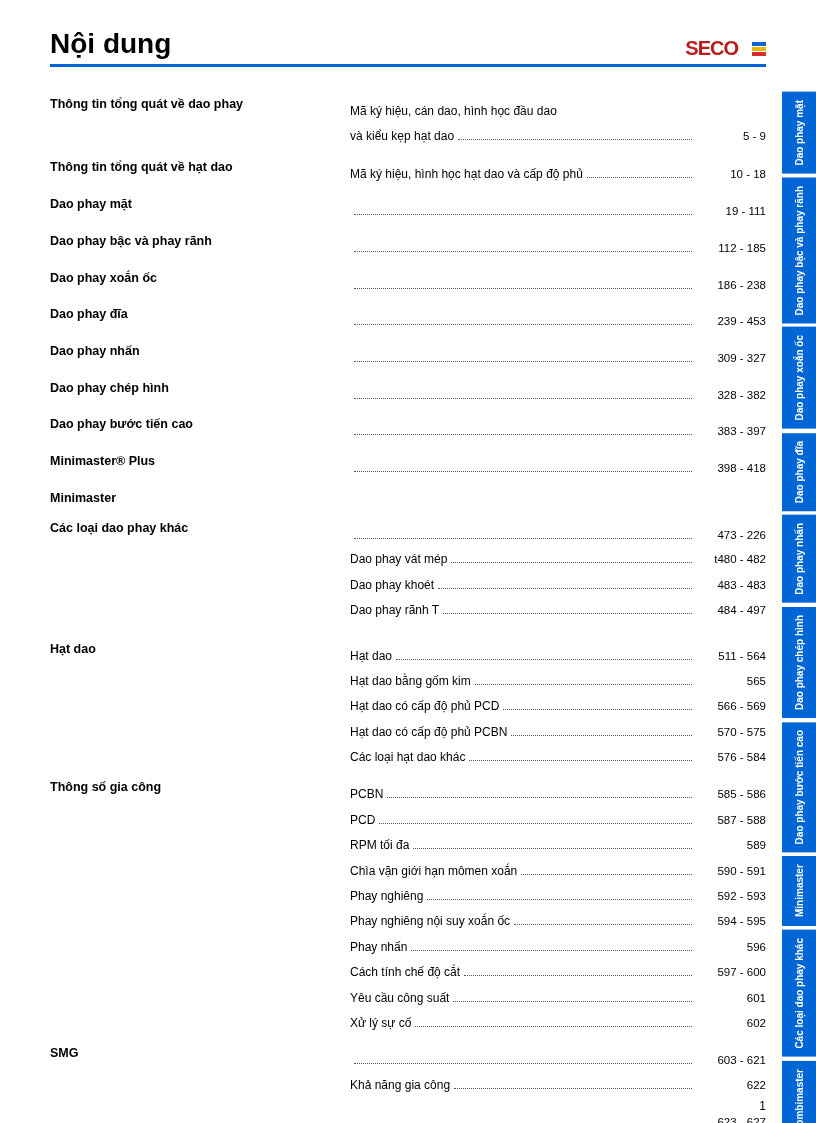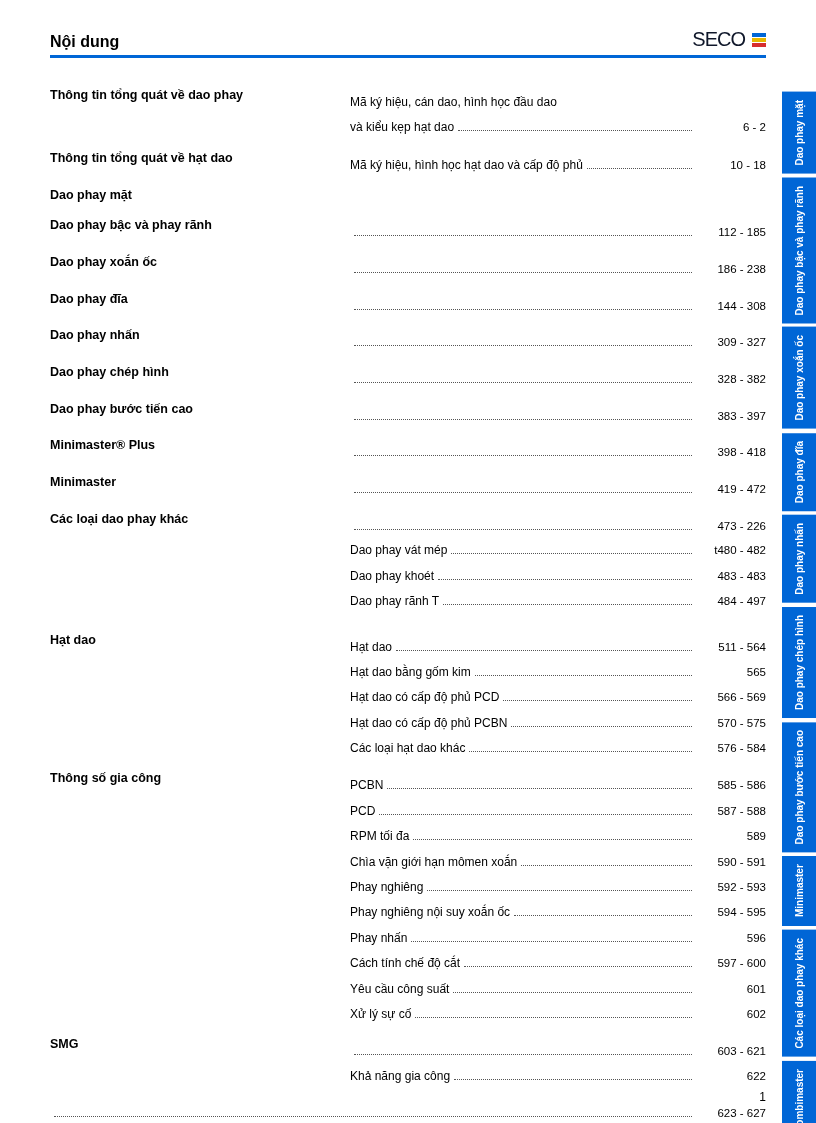--- a/index.html
+++ b/index.html
@@ -17,32 +17,32 @@
   }
   .header {
     display: flex;
     justify-content: space-between;
     align-items: flex-end;
     border-bottom: 3px solid #0066d6;
     padding-bottom: 4px;
     margin-bottom: 28px;
   }
   .title {
-    font-size: 16px;
+    font-size: 28px;
     font-weight: bold;
   }
   .logo {
     font-family: Arial, sans-serif;
-    font-weight: 400;
+    font-weight: 700;
     font-size: 20px;
     letter-spacing: -1px;
-    color: #0f172a;
+    color: #b91c1c;
     display: flex;
     align-items: center;
-    gap: 4px;
+    gap: 11px;
   }
   .logo-stripes {
     display: inline-flex;
     flex-direction: column;
     gap: 1px;
     margin-left: 3px;
   }
   .logo-stripes span {
     width: 14px; height: 4px;
   }
@@ -143,38 +143,45 @@
   <div class="content" id="toc">
       <div class="row">
         <div class="section-label">Thông tin tổng quát về dao phay</div>
         <div class="detail-col">
           <div class="detail-line">
             <span class="detail-text">Mã ký hiệu, cán dao, hình học đầu dao</span>
           </div>
           <div class="detail-line">
             <span class="detail-text">và kiểu kẹp hạt dao</span>
             <span class="dots"></span>
-            <span class="page-range">6 - 2</span>
+            <span class="page-range">5 - 9</span>
           </div>
         </div>
       </div>
       <div class="section-gap"></div>
       <div class="row">
         <div class="section-label">Thông tin tổng quát về hạt dao</div>
         <div class="detail-col">
           <div class="detail-line">
             <span class="detail-text">Mã ký hiệu, hình học hạt dao và cấp độ phủ</span>
             <span class="dots"></span>
             <span class="page-range">10 - 18</span>
           </div>
         </div>
       </div>
       <div class="section-gap"></div>
       <div class="row">
         <div class="section-label">Dao phay mặt</div>
+        <div class="detail-col">
+          <div class="detail-line">
+            <span class="detail-text"></span>
+            <span class="dots"></span>
+            <span class="page-range">19 - 111</span>
+          </div>
+        </div>
       </div>
       <div class="section-gap"></div>
       <div class="row">
         <div class="section-label">Dao phay bậc và phay rãnh</div>
         <div class="detail-col">
           <div class="detail-line">
             <span class="detail-text"></span>
             <span class="dots"></span>
             <span class="page-range">112 - 185</span>
           </div>
@@ -191,21 +198,21 @@
           </div>
         </div>
       </div>
       <div class="section-gap"></div>
       <div class="row">
         <div class="section-label">Dao phay đĩa</div>
         <div class="detail-col">
           <div class="detail-line">
             <span class="detail-text"></span>
             <span class="dots"></span>
-            <span class="page-range">144 - 308</span>
+            <span class="page-range">239 - 453</span>
           </div>
         </div>
       </div>
       <div class="section-gap"></div>
       <div class="row">
         <div class="section-label">Dao phay nhấn</div>
         <div class="detail-col">
           <div class="detail-line">
             <span class="detail-text"></span>
             <span class="dots"></span>
@@ -242,27 +249,20 @@
           <div class="detail-line">
             <span class="detail-text"></span>
             <span class="dots"></span>
             <span class="page-range">398 - 418</span>
           </div>
         </div>
       </div>
       <div class="section-gap"></div>
       <div class="row">
         <div class="section-label">Minimaster</div>
-        <div class="detail-col">
-          <div class="detail-line">
-            <span class="detail-text"></span>
-            <span class="dots"></span>
-            <span class="page-range">419 - 472</span>
-          </div>
-        </div>
       </div>
       <div class="section-gap"></div>
       <div class="row">
         <div class="section-label">Các loại dao phay khác</div>
         <div class="detail-col">
           <div class="detail-line">
             <span class="detail-text"></span>
             <span class="dots"></span>
             <span class="page-range">473 - 226</span>
           </div>

